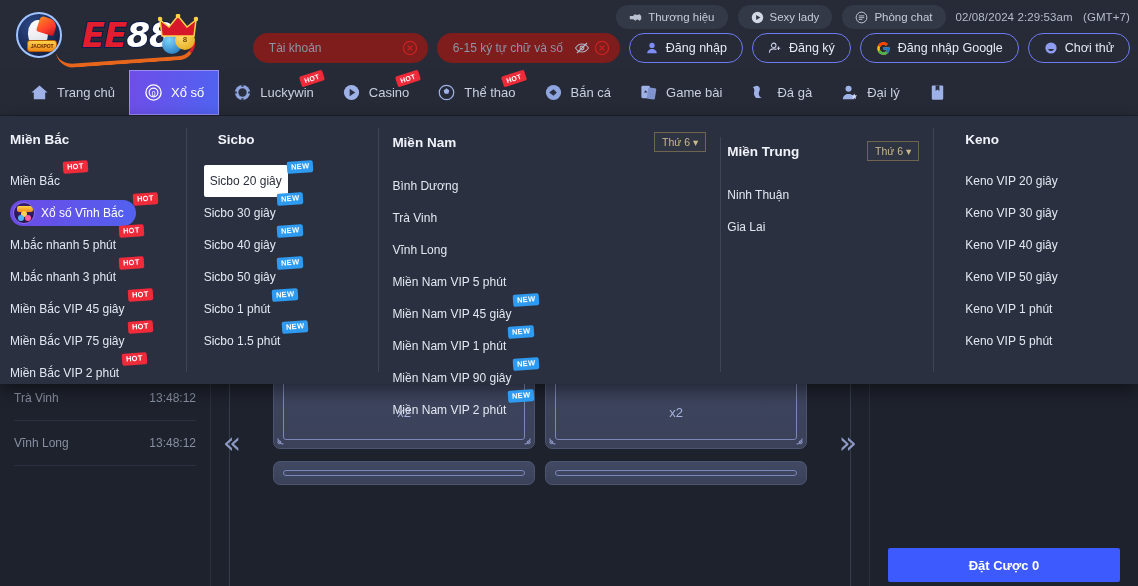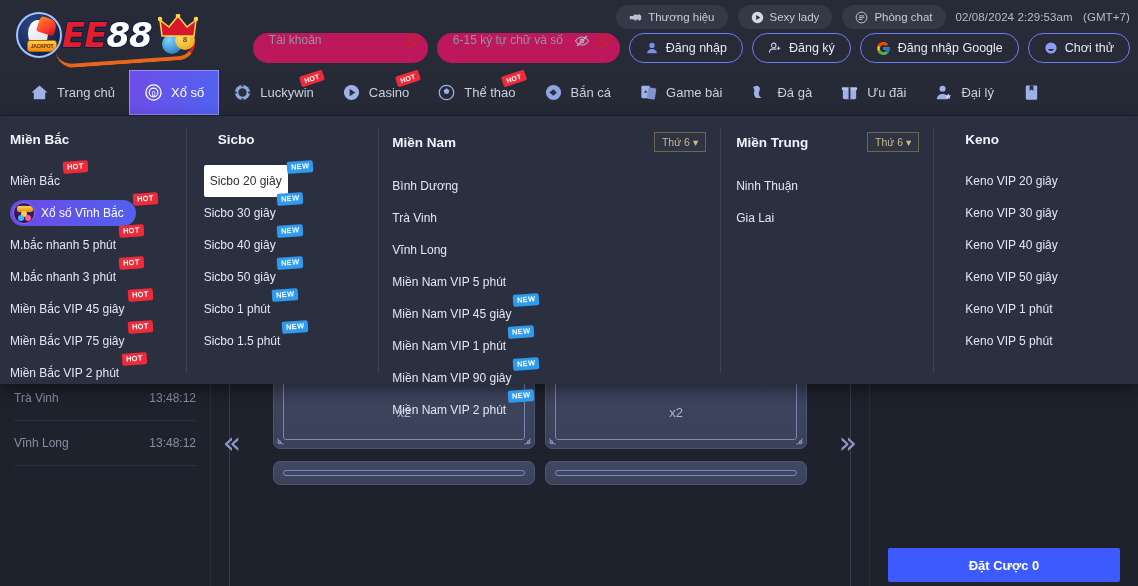--- a/index.html
+++ b/index.html
@@ -34,21 +34,21 @@
     background:linear-gradient(130deg,#ff8a1f 0%,#ff3d2e 60%,#c1121f 100%);
     transform:rotate(18deg);
   }
   .logo-badge {
     position:absolute; left:9px; bottom:4px; width:30px; height:12px; border-radius:3px;
     background:linear-gradient(180deg,#ffd34d,#f08a16); border:1px solid #b85e00;
     font-size:5px; color:#6b2a00; text-align:center; line-height:11px; font-weight:bold;
     letter-spacing:-.2px; z-index:3;
   }
   .logo-text {
-    position:absolute; left:52px; top:12px; font-size:34px; font-weight:900;
+    position:absolute; left:72px; top:12px; font-size:34px; font-weight:900;
     font-style:italic; letter-spacing:-1px; line-height:34px;
     font-family:"DejaVu Sans", sans-serif;
   }
   .logo-text .ee { color:#e11d2e; -webkit-text-stroke:2px #0c1b4a;
     paint-order:stroke fill; text-shadow:0 1px 0 #0c1b4a; }
   .logo-text .n8 { color:#ffffff; -webkit-text-stroke:2px #0c1b4a;
     paint-order:stroke fill; }
   .logo-swoosh {
     position:absolute; left:46px; top:40px; width:140px; height:18px;
     border-radius:0 0 70px 70px;
@@ -76,22 +76,22 @@
     cursor:pointer;
   }
   .pill svg { flex:none; }
   .clock { color:#b6bccb; font-size:11.5px; letter-spacing:.1px; white-space:nowrap; }
   .clock .tz { margin-left:7px; }
 
   .login-row {
     position:absolute; right:8px; top:33px; display:flex; align-items:center; gap:9px;
   }
   .field {
-    position:relative; height:30px; border-radius:15px; background:#be185d;
-    display:flex; align-items:flex-start; padding:0 10px 0 16px;
+    position:relative; height:30px; border-radius:15px; background:#7f1d1d;
+    display:flex; align-items:center; padding:0 10px 0 16px;
   }
   .field input {
     background:transparent; border:0; outline:none; color:#d6dae5; font-size:12px;
     font-family:"Liberation Sans", sans-serif; width:100%;
   }
   .field input::placeholder { color:#8d94a6; }
   .field.acct { width:175px; }
   .field.pwd { width:183px; }
   .ico-btn { flex:none; width:16px; height:16px; cursor:pointer; margin-left:4px; }
 
@@ -212,21 +212,21 @@
     box-shadow:0 6px 16px rgba(0,0,0,.45);
   }
   .mcol { position:relative; padding:16px 0 0 0; }
   .mcol + .mcol:before {
     content:""; position:absolute; left:0; top:12px; bottom:12px; width:1px;
     background:#3d4457;
   }
   .mcol.c1 { width:190px; padding-left:10px; }
   .mcol.c2 { width:197px; padding-left:18px; }
   .mcol.c3 { width:350px; padding-left:14px; }
-  .mcol.c4 { width:218px; padding-left:16px; }
+  .mcol.c4 { width:218px; padding-left:7px;margin-top:9px; }
   .mcol.c5 { width:209px; padding-left:32px; }
 
   .mhead {
     display:flex; align-items:center; justify-content:space-between;
     padding-right:14px; margin-bottom:18px;
   }
   .mtitle { font-size:13.5px; font-weight:bold; color:#f0f3fa; }
   .mtitle.ind { margin-left:14px; }
   .daybtn {
     font-size:10.5px; color:#cbb98a; border:1px solid #6e6450;
@@ -447,28 +447,20 @@
       <span>Game bài</span>
     </div>
 
     <div class="nav-item">
       <svg class="ni" width="19" height="19" viewBox="0 0 20 20">
         <path d="M7 3c2 0 3.4 1.4 3.4 3.4 0 2-1.2 3-1.2 4.8 0 2 1.4 3.4 3.2 4.6H6.4C4.6 14 3.6 11.8 4.4 9 5 7 4.2 5.4 3 4.4 4.6 4 6 3 7 3z" fill="#9fb2e8"></path>
       </svg>
       <span>Đá gà</span>
     </div>
 
-    <div class="nav-item">
-      <svg class="ni" width="19" height="19" viewBox="0 0 20 20">
-        <rect x="3" y="7" width="14" height="10" rx="1.5" fill="#9fb2e8"></rect>
-        <rect x="2" y="4.5" width="16" height="3.2" rx="1" fill="#b3c3ee"></rect>
-        <rect x="9" y="4.5" width="2" height="12.5" fill="#2b3040"></rect>
-      </svg>
-      <span>Ưu đãi</span>
-    </div>
 
     <div class="nav-item">
       <svg class="ni" width="19" height="19" viewBox="0 0 20 20">
         <circle cx="9" cy="6" r="3.2" fill="#9fb2e8"></circle>
         <path d="M3 17c0-3.2 2.7-5.3 6-5.3s6 2.1 6 5.3z" fill="#9fb2e8"></path>
         <path d="M15 11l.9 1.9 2.1.3-1.5 1.5.4 2.1-1.9-1-1.9 1 .4-2.1-1.5-1.5 2.1-.3z" fill="#cfd9f5"></path>
       </svg>
       <span>Đại lý</span>
     </div>
 

